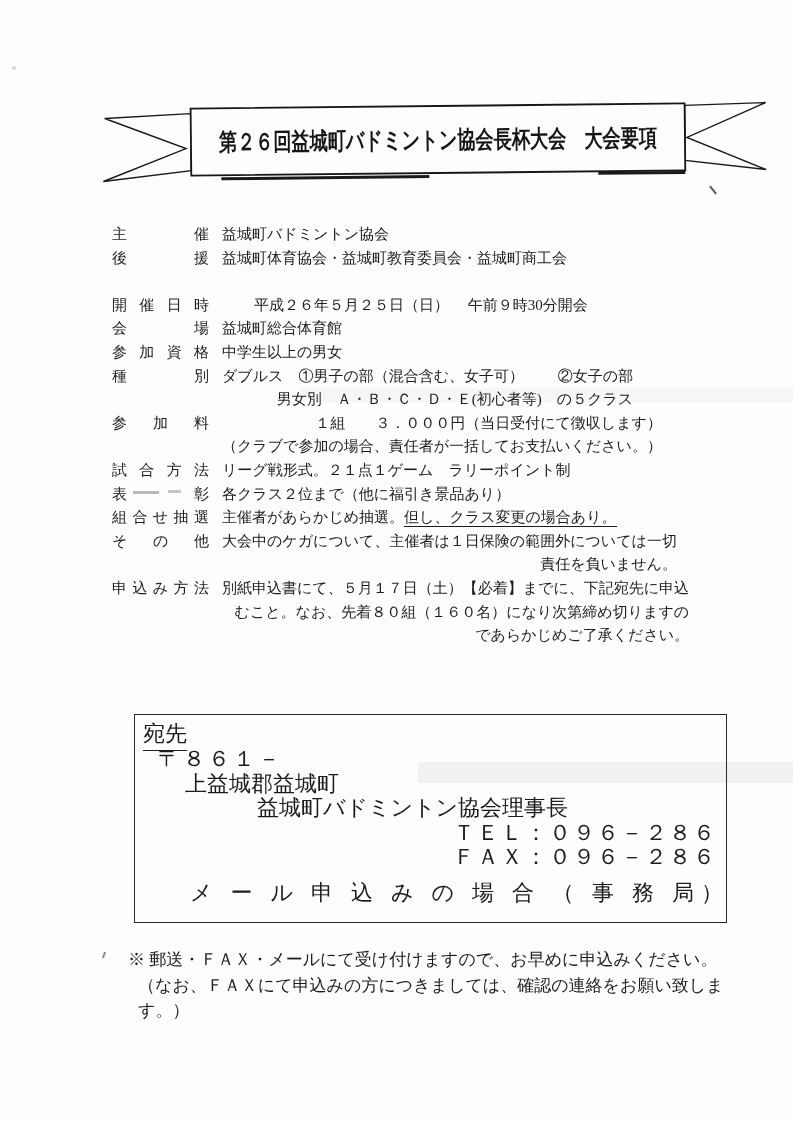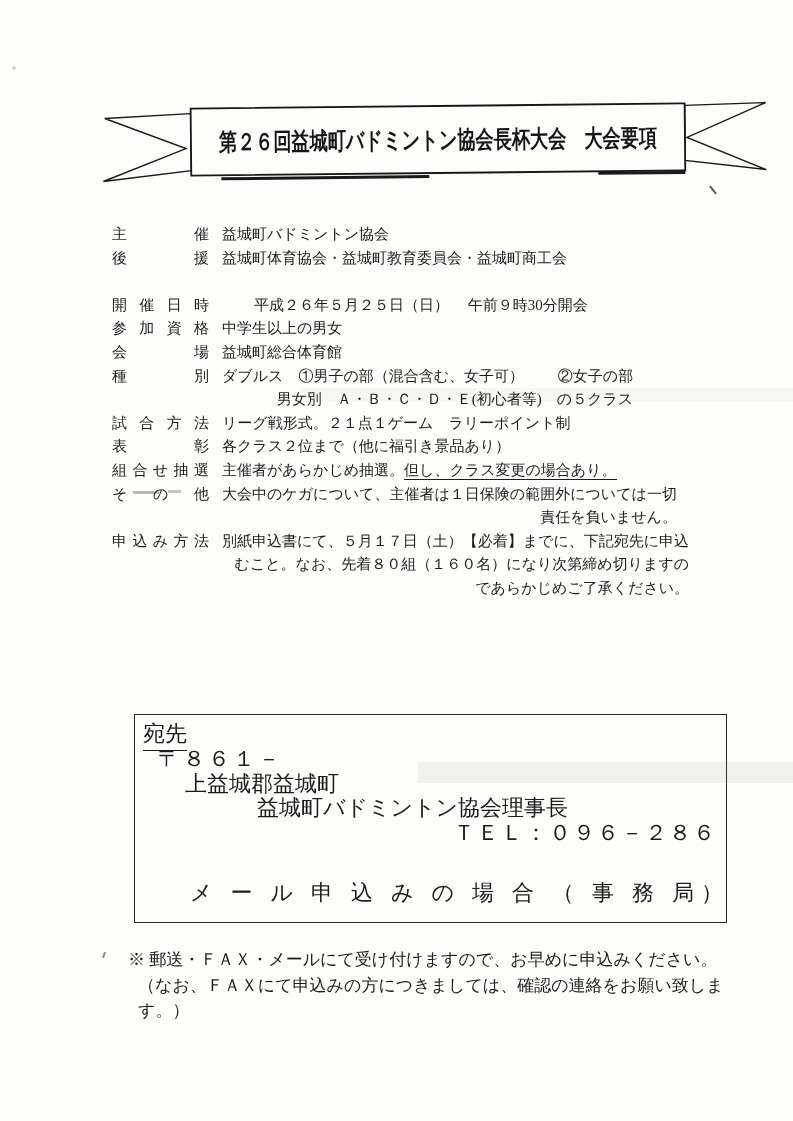--- a/index.html
+++ b/index.html
@@ -115,41 +115,48 @@
     </div>
 
     <div class="row gap">
       <span class="lbl">開催日時</span>
       <span class="val">
           <span class="line">平成２６年５月２５日（日）　 午前９時30分開会</span>
         </span>
     </div>
 
     <div class="row">
+      <span class="lbl">会場</span>
+      <span class="val">
+          <span class="line">益城町総合体育館</span>
+        </span>
+    </div>
+
+    <div class="row">
       <span class="lbl">参加資格</span>
       <span class="val">
           <span class="line">中学生以上の男女</span>
-        </span>
-    </div>
-
-    <div class="row">
-      <span class="lbl">会場</span>
-      <span class="val">
-          <span class="line">益城町総合体育館</span>
         </span>
     </div>
 
     <div class="row">
       <span class="lbl">種別</span>
       <span class="val">
         <span class="line">ダブルス　①男子の部（混合含む、女子可）　　 ②女子の部</span>
         <span class="line">男女別　Ａ・Ｂ・Ｃ・Ｄ・Ｅ(初心者等)　の５クラス</span>
       </span>
     </div>
 
+    <div class="row">
+      <span class="lbl">参加料</span>
+      <span class="val">
+        <span class="line">１組　　３．０００円（当日受付にて徴収します）</span>
+        <span class="line">（クラブで参加の場合、責任者が一括してお支払いください。）</span>
+      </span>
+    </div>
 
     <div class="row">
       <span class="lbl">試合方法</span>
       <span class="val">
           <span class="line">リーグ戦形式。２１点１ゲーム　ラリーポイント制</span>
         </span>
     </div>
 
     <div class="row">
       <span class="lbl">表彰</span>
@@ -191,20 +198,21 @@
   <div class="artifact smudge1"></div>
   <div class="artifact smudge2"></div>
   <div class="artifact speck"></div>
 
   <div class="addr-box">
     <span class="abs heading-u" style="left:8px;top:4px;">宛先</span>
     <span class="abs" style="left:23px;top:29px;letter-spacing:3px;">〒８６１－</span>
     <span class="abs" style="left:50px;top:54px;">上益城郡益城町</span>
     <span class="abs" style="left:122px;top:78px;">益城町バドミントン協会理事長</span>
     <span class="abs tel-line" style="left:318px;top:103px;">ＴＥＬ：０９６－２８６</span>
+    <span class="abs tel-line" style="left:318px;top:127px;">ＦＡＸ：０９６－２８６</span>
     <span class="abs mail-line" style="left:55px;top:163px;">メール申込みの場合（事務局</span>
     <span class="abs" style="left:566px;top:163px;">）</span>
   </div>
 
   <div class="footer">
     <div class="f1">※ 郵送・ＦＡＸ・メールにて受け付けますので、お早めに申込みください。</div>
     <div class="f2">（なお、ＦＡＸにて申込みの方につきましては、確認の連絡をお願い致します。）</div>
   </div>
 
 </div>

